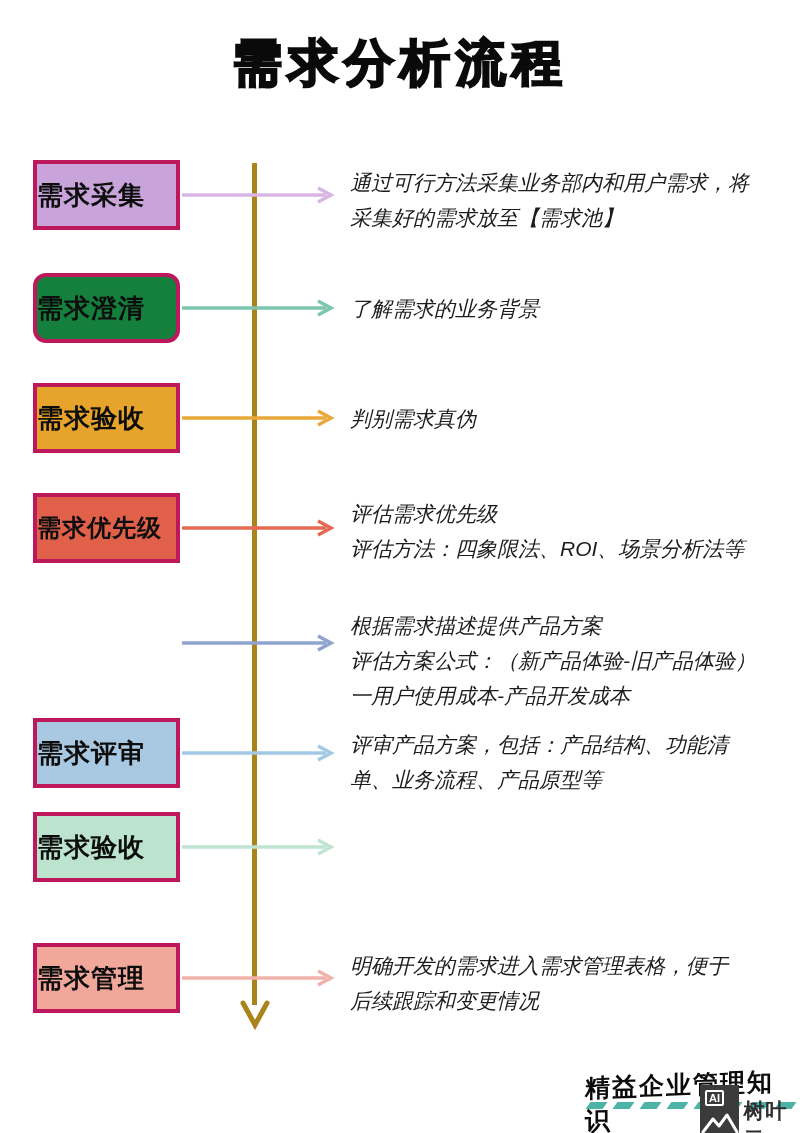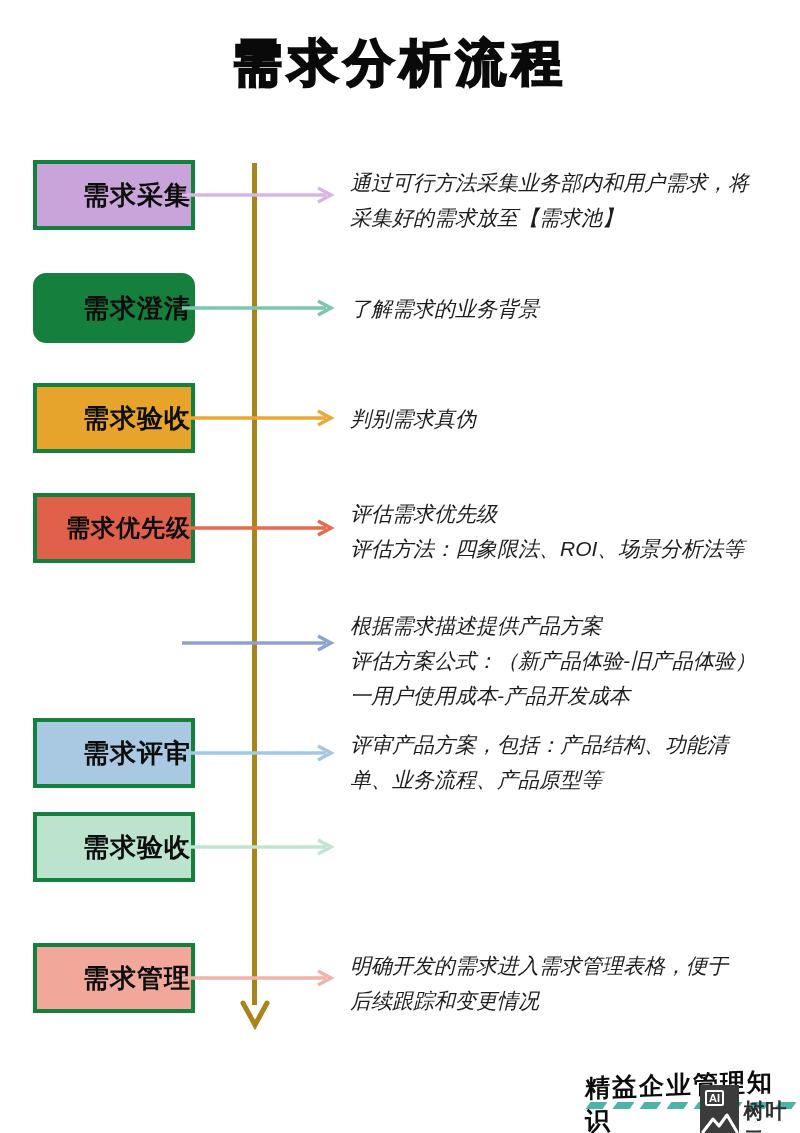--- a/index.html
+++ b/index.html
@@ -12,22 +12,22 @@
     position:absolute;top:30px;left:0;right:0;margin:0;text-align:center;
     font-size:50px;font-weight:900;letter-spacing:6px;color:#0a0a0a;
     -webkit-text-stroke:2.2px #0a0a0a;
   }
   
   .spine-line{position:absolute;left:252px;top:163px;width:5px;height:842px;z-index:1;}
   .spine-head{position:absolute;left:240px;top:1000px;width:30px;height:30px;z-index:1;}
   
   .flow-row{position:absolute;left:0;right:0;height:70px;z-index:2;}
   .flow-box{
-    position:absolute;left:33px;top:0;width:162px;height:70px;box-sizing:border-box;
-    border:4px solid #15803d;display:flex;align-items:center;justify-content:flex-end;
+    position:absolute;left:33px;top:0;width:147px;height:70px;box-sizing:border-box;
+    border:4px solid #be185d;display:flex;align-items:center;justify-content:flex-start;
   }
   .flow-box-label{font-weight:bold;font-size:26px;letter-spacing:1px;color:#0d0d0d;white-space:nowrap;}
   .flow-box-label.small{font-size:24px;}
   .flow-arrow{position:absolute;left:180px;top:24px;width:156px;height:22px;overflow:visible;}
   .flow-desc{
     position:absolute;left:350px;top:35px;width:440px;
     font-size:21px;line-height:35px;color:#1c1c1c;white-space:pre-line;font-style:italic;
   }
   
   .watermark{position:absolute;left:0;top:1060px;right:0;height:73px;z-index:3;}

